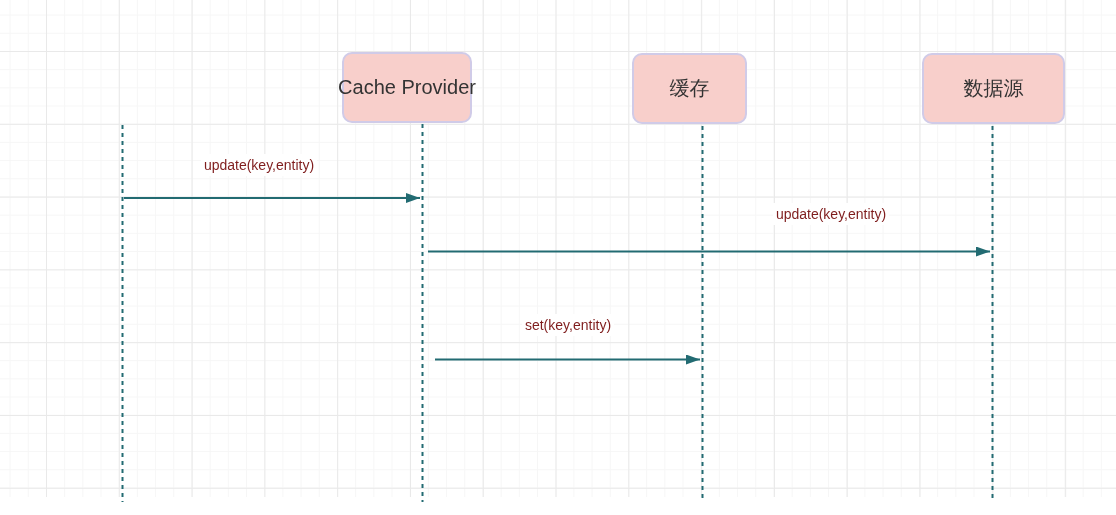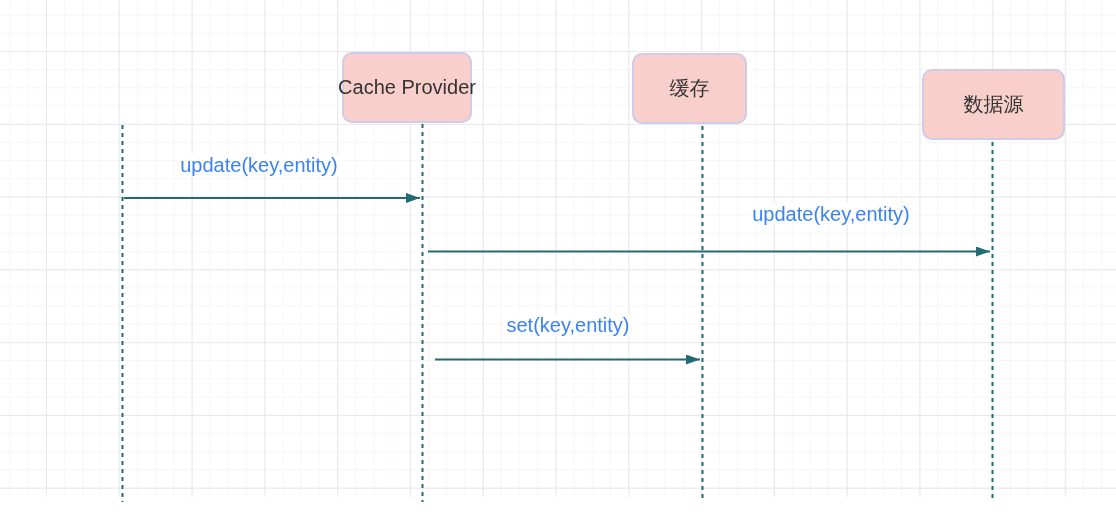--- a/index.html
+++ b/index.html
@@ -55,22 +55,22 @@
     display: flex;
     align-items: center;
     justify-content: center;
     color: #333333;
     font-size: 20px;
     white-space: nowrap;
   }
   .msg-label {
     position: absolute;
     transform: translateX(-50%);
-    font-size: 20px;
-    color: #3b82f6;
+    font-size: 14px;
+    color: #7f1d1d;
     background: #ffffff;
     padding: 0 3px;
     white-space: nowrap;
     line-height: 22px;
   }
 </style>
 </head>
 <body>
 
 <div class="canvas">
@@ -96,21 +96,21 @@
 
 
   <div class="actor" style="left:342px; top:52px; width:130px; height:71px;">
     <span>Cache Provider</span>
   </div>
 
   <div class="actor" style="left:632px; top:53px; width:115px; height:71px;">
     <span>缓存</span>
   </div>
 
-  <div class="actor" style="left:922px; top:53px; width:143px; height:71px;margin-top:16px;">
+  <div class="actor" style="left:922px; top:53px; width:143px; height:71px;">
     <span>数据源</span>
   </div>
 
   <div class="msg-label" style="left:259px; top:154px;">update(key,entity)</div>
 
   <div class="msg-label" style="left:831px; top:203px;">update(key,entity)</div>
 
   <div class="msg-label" style="left:568px; top:314px;text-align:right;">set(key,entity)</div>
 
 </div>

